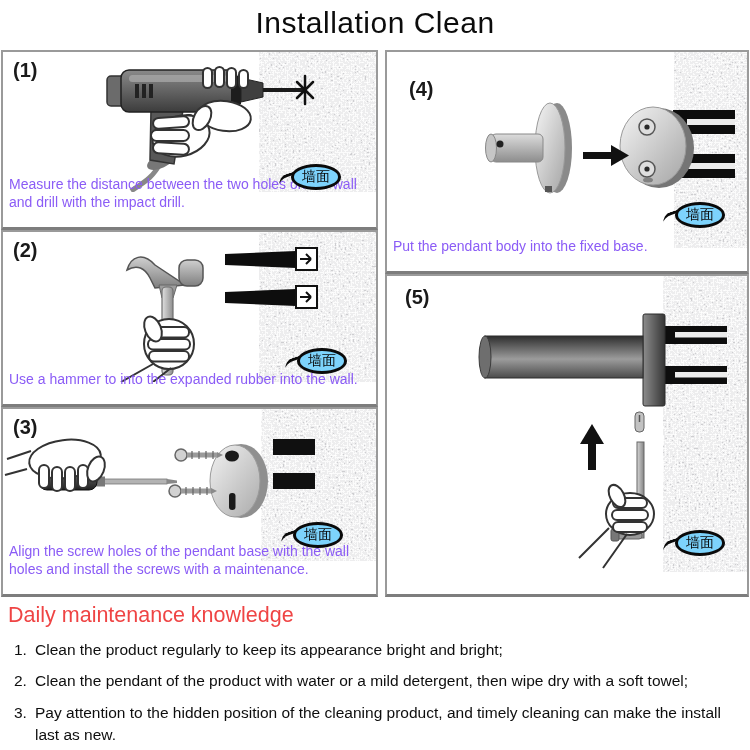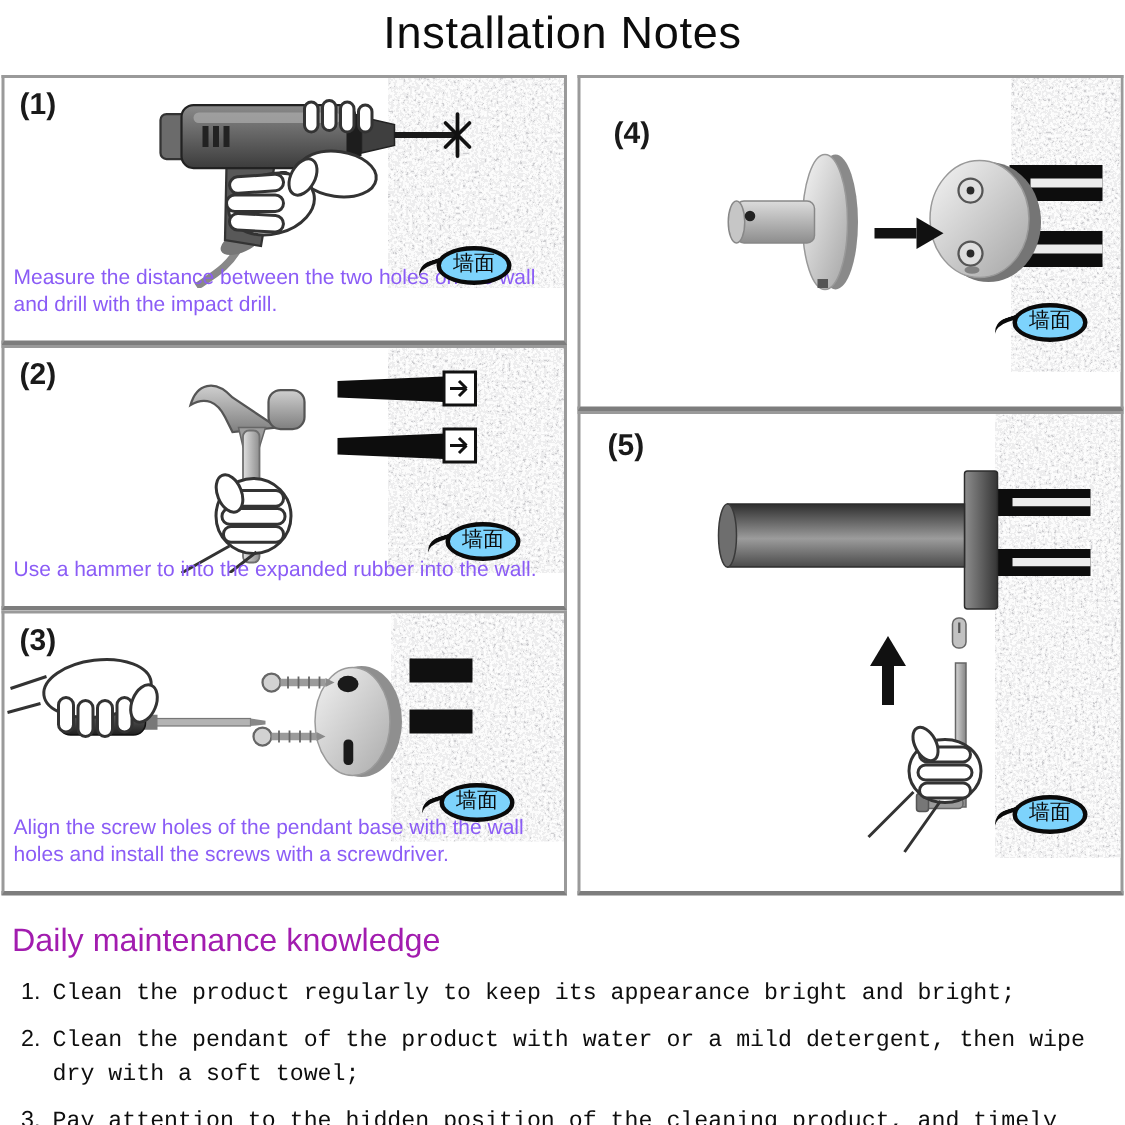--- a/index.html
+++ b/index.html
@@ -14,31 +14,31 @@
   .stepnum.n5{top:10px;left:18px;}
   .illus{position:absolute;top:0;left:0;z-index:1;}
   .caption{position:absolute;left:0;right:0;bottom:1px;padding:1px 6px 15px 6px;
            font-size:14px;line-height:1.24;color:#8b5cf6;z-index:4;background:transparent;}
   .bubble{position:absolute;z-index:5;background:#7dd3fc;border:3px solid #0a0a0a;border-radius:50%;
           padding:2px 8px 3px 8px;font-family:"DejaVu Sans",sans-serif;font-weight:400;
           font-size:14px;line-height:1.05;color:#0a0a0a;white-space:nowrap;}
   .bubble::before{content:"";position:absolute;left:-15px;top:38%;width:17px;height:11px;
           border-top:3px solid #0a0a0a;border-radius:60% 0 0 0;transform:rotate(-18deg);}
   #maint{position:absolute;left:0;top:599px;width:750px;}
-  #maint h2{margin:16px 0 11px 8px;font-size:21.5px;font-weight:400;color:#a21caf;}
+  #maint h2{margin:4px 0 11px 8px;font-size:21.5px;font-weight:400;color:#ef4444;}
   .mrow{display:flex;margin:0 4px 9px 14px;font-size:15.5px;line-height:1.45;color:#0e0e0e;}
   .mnum{flex:none;width:21px;}
-  .mtext{flex:1;font-family:Liberation Mono, monospace;}
+  .mtext{flex:1;}
 </style>
 </head>
 <body>
 
 <div id="page">
 
-  <div id="title">Installation Notes</div>
+  <div id="title">Installation Clean</div>
 
   <section class="panel" style="left:1px;top:50px;width:377px;height:180px">
     <div class="stepnum">(1)</div>
     <svg class="illus" width="373" height="140" viewBox="0 0 373 140">
       <defs>
         <filter id="wf1">
             <feTurbulence type="fractalNoise" baseFrequency="0.5" numOctaves="3" seed="7"></feTurbulence>
           <feColorMatrix type="saturate" values="0"></feColorMatrix>
           <feComponentTransfer>
             <feFuncR type="discrete" tableValues="0.35 0.62 0.85 0.97 1 1"></feFuncR>
@@ -204,21 +204,21 @@
         <rect x="36" y="56" width="10" height="23" rx="5"></rect>
           <rect x="49" y="58" width="10" height="24" rx="5"></rect>
         <rect x="62" y="58" width="10" height="24" rx="5"></rect>
           <rect x="75" y="56" width="10" height="23" rx="5"></rect>
         <ellipse cx="93" cy="60" rx="8" ry="13" transform="rotate(22 93 60)"></ellipse>
         <path d="M28,42 L4,50 M24,60 L2,66" fill="none"></path>
       </g>
     </svg>
     <div class="bubble" style="left:290px;top:113px">
       <span>墙面</span></div>
-    <div class="caption">Align the screw holes of the pendant base with the wall holes and install the screws with a screwdriver.</div>
+    <div class="caption">Align the screw holes of the pendant base with the wall holes and install the screws with a maintenance.</div>
   </section>
 
   <section class="panel" style="left:385px;top:50px;width:364px;height:224px">
     <div class="stepnum n4">(4)</div>
     <svg class="illus" width="360" height="196" viewBox="0 0 360 196">
       <defs>
         <filter id="wf4">
             <feTurbulence type="fractalNoise" baseFrequency="0.5" numOctaves="3" seed="31"></feTurbulence>
           <feColorMatrix type="saturate" values="0"></feColorMatrix>
           <feComponentTransfer>
@@ -263,20 +263,21 @@
         <ellipse cx="170" cy="96" rx="15" ry="45" fill="#8a8a8a"></ellipse>
         <ellipse cx="163" cy="96" rx="15" ry="45" fill="url(#g4a)" stroke="#999"></ellipse>
         <rect x="104" y="82" width="52" height="28" rx="5" fill="url(#g4b)" stroke="#888"></rect>
         <ellipse cx="104" cy="96" rx="5.5" ry="14" fill="#c6c6c6" stroke="#888"></ellipse>
         <circle cx="113" cy="92" r="3.5" fill="#222"></circle>
         <rect x="158" y="134" width="7" height="6" fill="#555"></rect>
       </g>
     </svg>
     <div class="bubble" style="left:288px;top:150px">
       <span>墙面</span></div>
+    <div class="caption">Put the pendant body into the fixed base.</div>
   </section>
 
   <section class="panel" style="left:385px;top:274px;width:364px;height:323px">
     <div class="stepnum n5">(5)</div>
     <svg class="illus" width="360" height="296" viewBox="0 0 360 296">
       <defs>
         <filter id="wf5">
             <feTurbulence type="fractalNoise" baseFrequency="0.5" numOctaves="3" seed="41"></feTurbulence>
           <feColorMatrix type="saturate" values="0"></feColorMatrix>
           <feComponentTransfer>

